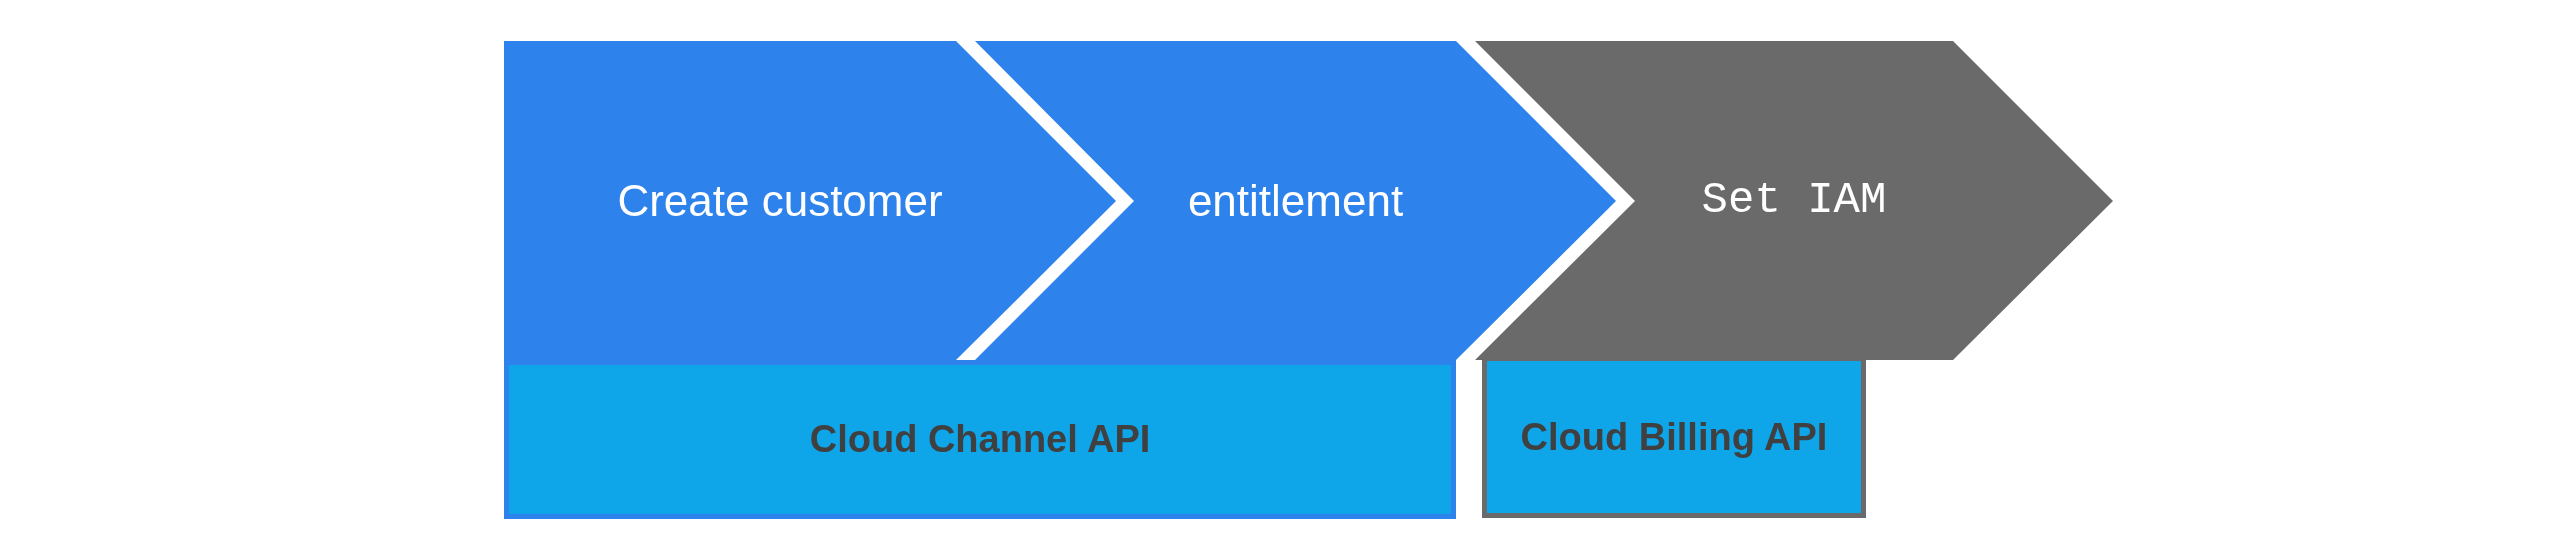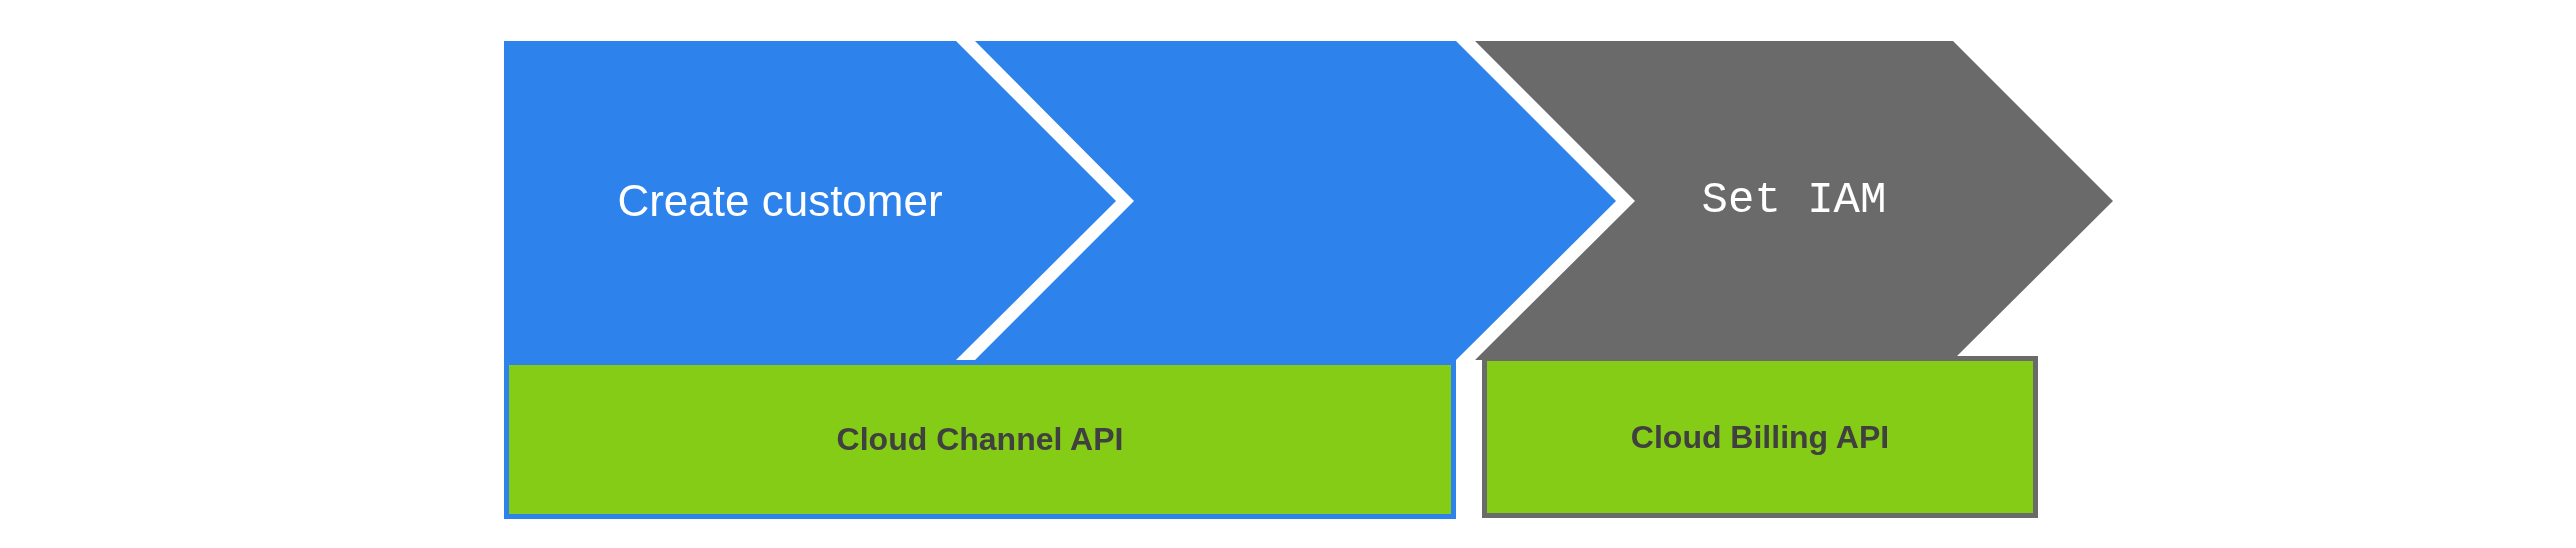--- a/index.html
+++ b/index.html
@@ -41,47 +41,48 @@
     text-align:center;
     color:var(--chevtext);
     font-size:44px;line-height:1.22;
     font-weight:400;
   }
   #chev1 .chev-label{padding-right:60px;justify-content:center;}
   .chev-line{display:block;}
 
   .api-box{
     position:absolute;z-index:1;
-    background:#84cc16;box-sizing:border-box;
+    background:#0ea5e9;box-sizing:border-box;
     display:flex;align-items:center;justify-content:center;
     text-align:center;
-    font-size:32px;font-weight:bold;color:var(--dark);
+    font-size:38px;font-weight:bold;color:var(--dark);
   }
   #apibox1{
     left:504px;top:360px;width:952px;height:159px;
     border:5.5px solid var(--blue);
   }
   #apibox2{
-    left:1482px;top:356px;width:556px;height:162px;
+    left:1482px;top:356px;width:384px;height:162px;
     border:5.5px solid var(--gray);
   }
 </style>
 </head>
 <body>
 
 <div id="canvas">
 
   <div id="chev1" class="chevron">
     <div class="chev-label">
       <span class="chev-line">Create customer</span>
     </div>
   </div>
 
   <div id="chev2" class="chevron">
     <div class="chev-label">
+      <span class="chev-line">entitlement</span>
     </div>
   </div>
 
   <div id="chev3" class="chevron">
     <div class="chev-label">
       <span class="chev-line">Set IAM</span>
     </div>
   </div>
 
   <div id="apibox1" class="api-box">

